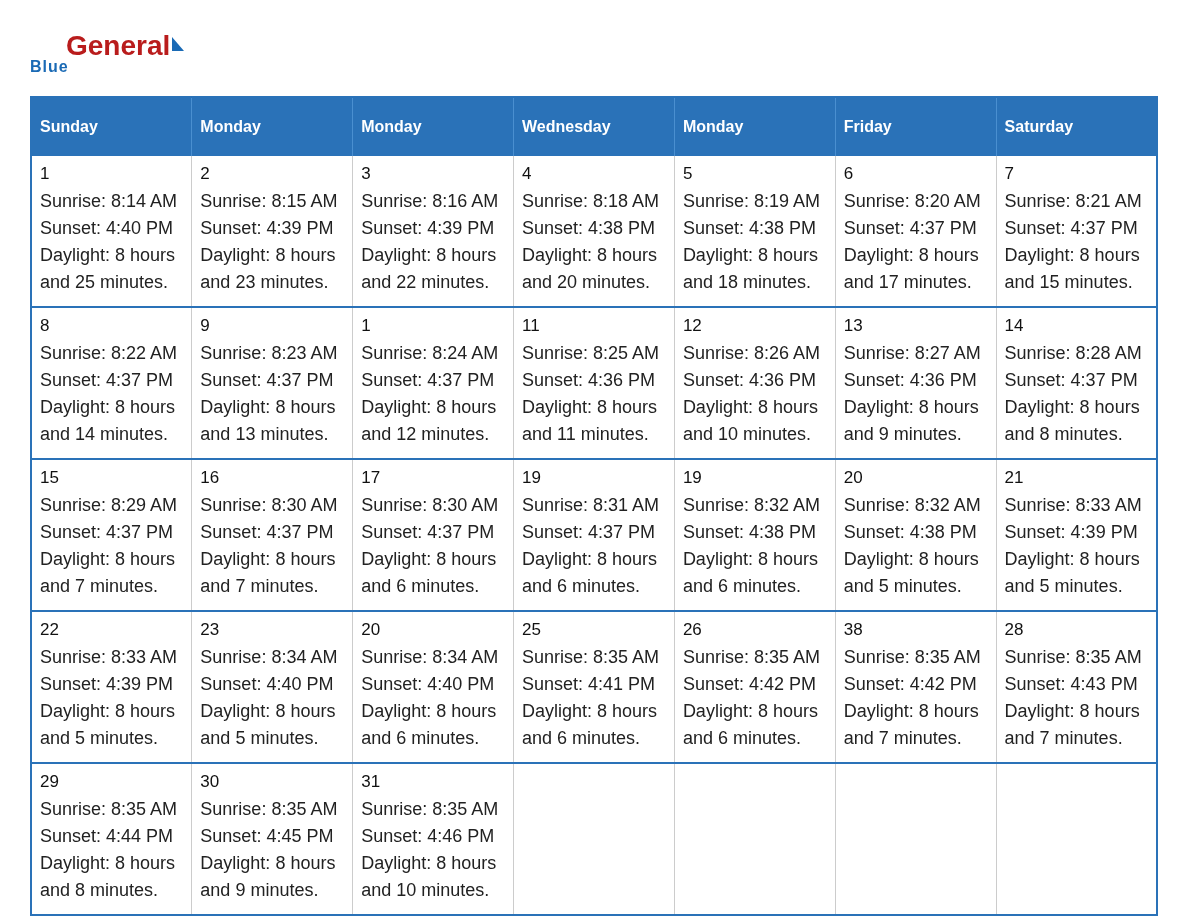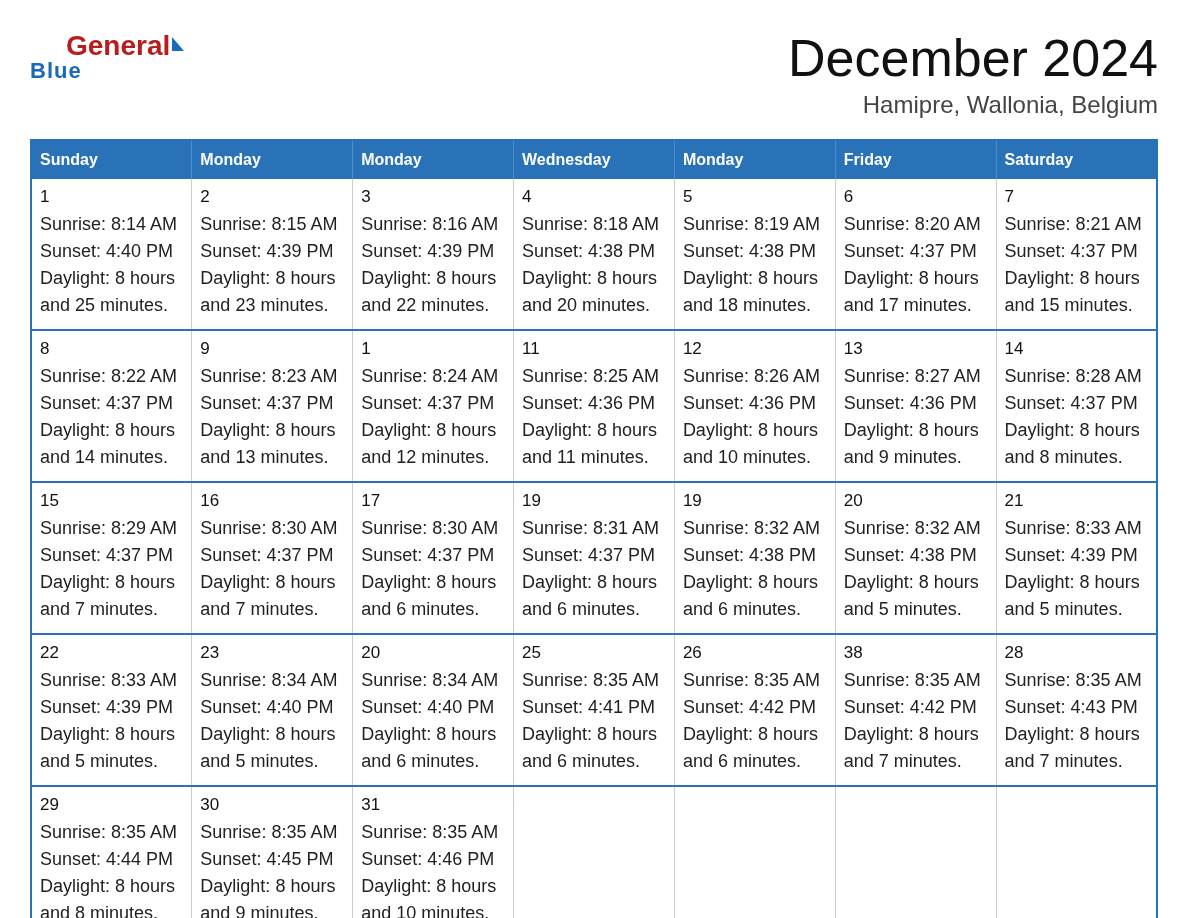--- a/index.html
+++ b/index.html
@@ -33,21 +33,21 @@
       width: 0;
       height: 0;
       border-left: 12px solid #1a6ab5;
       border-top: 14px solid transparent;
       border-bottom: 0px solid transparent;
       display: inline-block;
       margin-left: 2px;
       margin-top: -4px;
     }
     .logo-underline {
-      font-size: 22px;
+      font-size: 16px;
       font-weight: bold;
       color: #1a6ab5;
       margin-top: -4px;
       letter-spacing: 1px;
     }
     .title-block {
       text-align: right;
     }
     .month-title {
       font-size: 52px;
@@ -64,21 +64,21 @@
     table {
       width: 100%;
       border-collapse: collapse;
       border: 2px solid #2a72b8;
     }
     thead tr th {
       background-color: #2a72b8;
       color: #fff;
       font-size: 16px;
       font-weight: 600;
-      padding: 10px 8px;
+      padding: 20px 8px;
       text-align: left;
       border-right: 1px solid #4a8fd0;
       margin-top: 28px;
     }
     thead tr th:last-child {
       border-right: none;
     }
     tbody tr td {
       vertical-align: top;
       padding: 8px 8px 10px 8px;
@@ -114,24 +114,20 @@
 </head>
 <body>
 
 <div class="header">
   <div class="logo">
     <div class="logo-text">
       <span class="logo-general">General</span>
         <span class="logo-triangle"></span>
     </div>
     <div class="logo-underline">Blue</div>
-  </div>
-  <div class="title-block">
-    <div class="month-title">December 2024</div>
-    <div class="location-title">Hamipre, Wallonia, Belgium</div>
   </div>
 </div>
 
 <table>
   <thead>
     <tr>
       <th>Sunday</th>
       <th>Monday</th>
       <th>Monday</th>
       <th>Wednesday</th>

